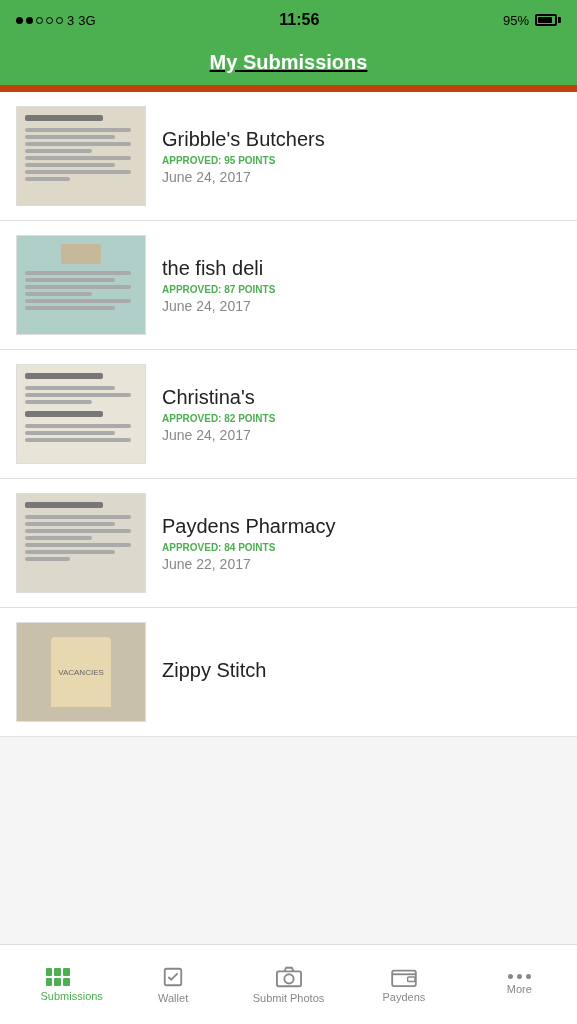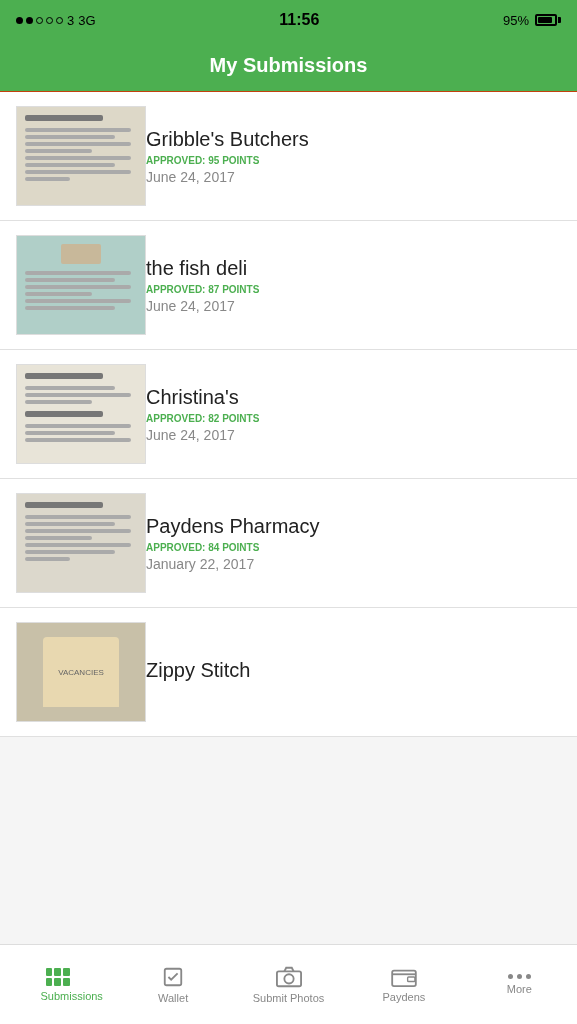--- a/index.html
+++ b/index.html
@@ -40,21 +40,22 @@
     .battery-fill { height: 100%; width: 90%; background: #000; border-radius: 1px; }
     .battery-tip { width: 3px; height: 6px; background: #000; border-radius: 0 1px 1px 0; margin-left: 1px; }
 
     
     .header {
       background: #4caf50;
       height: 52px;
       display: flex;
       align-items: center;
       justify-content: center;
-      border-bottom: 1px solid #c2410c;
+      border-bottom: 7px solid #c2410c;
+      text-decoration: underline;
     }
     .header-title {
       color: white;
       font-size: 20px;
       font-weight: 600;
     }
 
     
     .list {
       background: #fff;
@@ -114,35 +115,36 @@
     .thumb-bg-teal {
       background: #b0cfc8;
     }
     .thumb-bg-light {
       background: #ddd8c8;
     }
     .thumb-bg-notice {
       background: #e8e4d8;
     }
     .thumb-bag {
-      width: 76px;
+      width: 60px;
       height: 70px;
       background: #e8d8b0;
       margin: auto;
       border-radius: 4px 4px 0 0;
       display: flex;
       align-items: center;
       justify-content: center;
       font-size: 8px;
       color: #666;
       text-align: center;
     }
 
     .item-info {
       flex: 1;
+      padding-left: 16px;
     }
     .item-name {
       font-size: 20px;
       font-weight: 400;
       color: #222;
       margin-bottom: 4px;
     }
     .item-status {
       font-size: 10px;
       font-weight: 700;
@@ -333,21 +335,21 @@
         <div class="thumb-line long"></div>
         <div class="thumb-line short"></div>
         <div class="thumb-line long"></div>
         <div class="thumb-line medium"></div>
         <div class="thumb-line tiny"></div>
       </div>
       </div>
       <div class="item-info">
         <div class="item-name">Paydens Pharmacy</div>
         <div class="item-status">APPROVED: 84 POINTS</div>
-        <div class="item-date">January 22, 2017</div>
+        <div class="item-date">June 22, 2017</div>
       </div>
     </div>
       <div class="list-item">
       <div class="item-thumbnail">
         <div class="thumb-paper" style="background:#c8c0a8;display:flex;align-items:center;justify-content:center;">
         <div class="thumb-bag">VACANCIES</div>
       </div>
       </div>
       <div class="item-info">
         <div class="item-name">Zippy Stitch</div>

